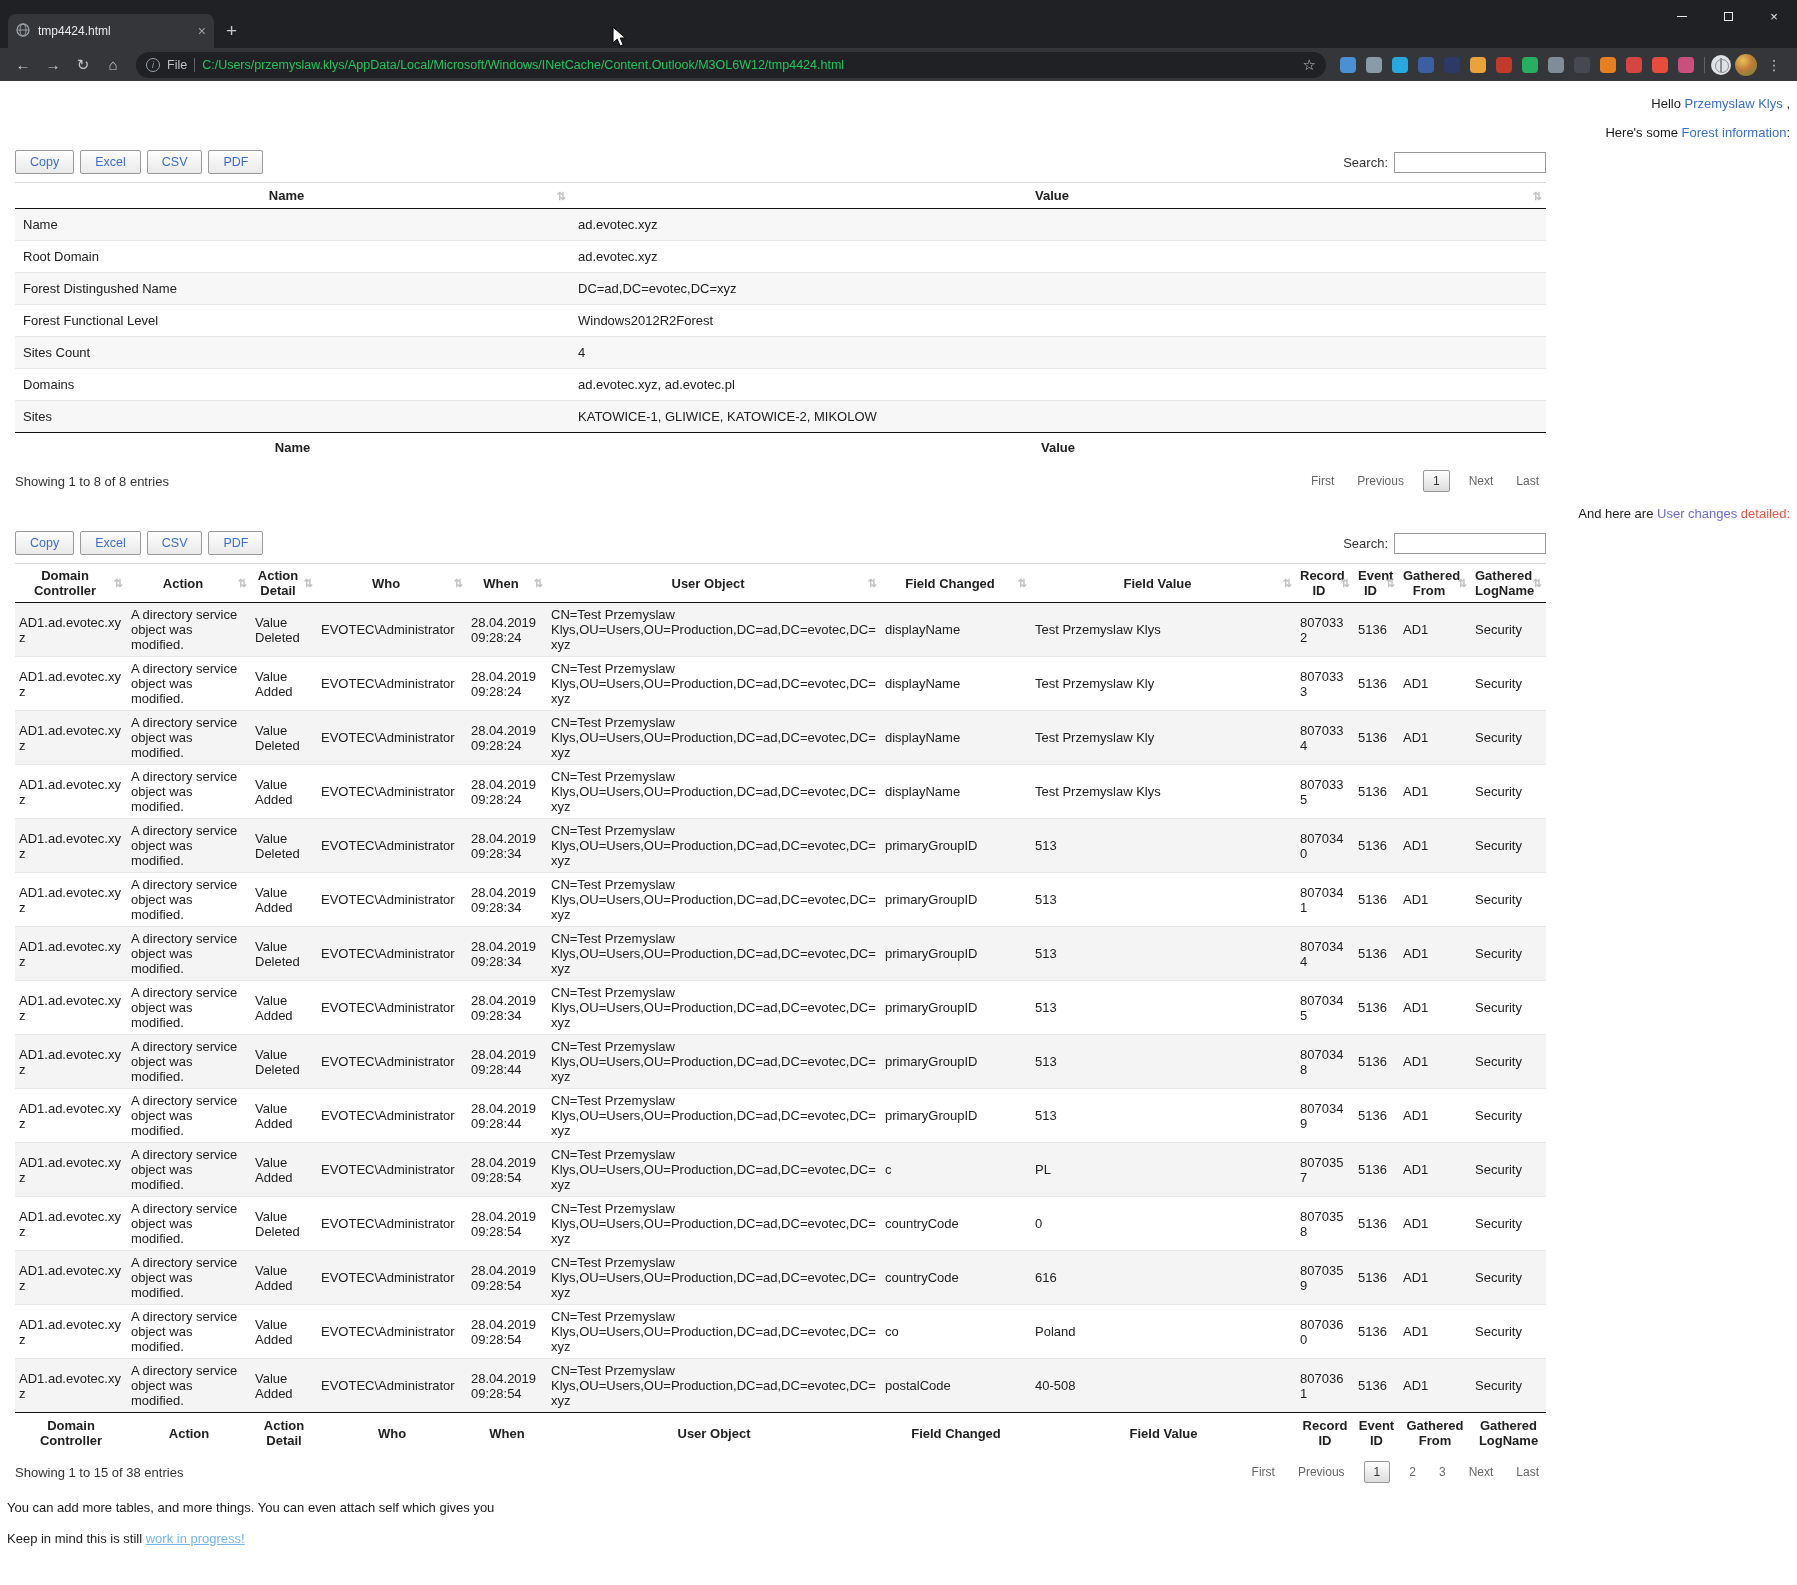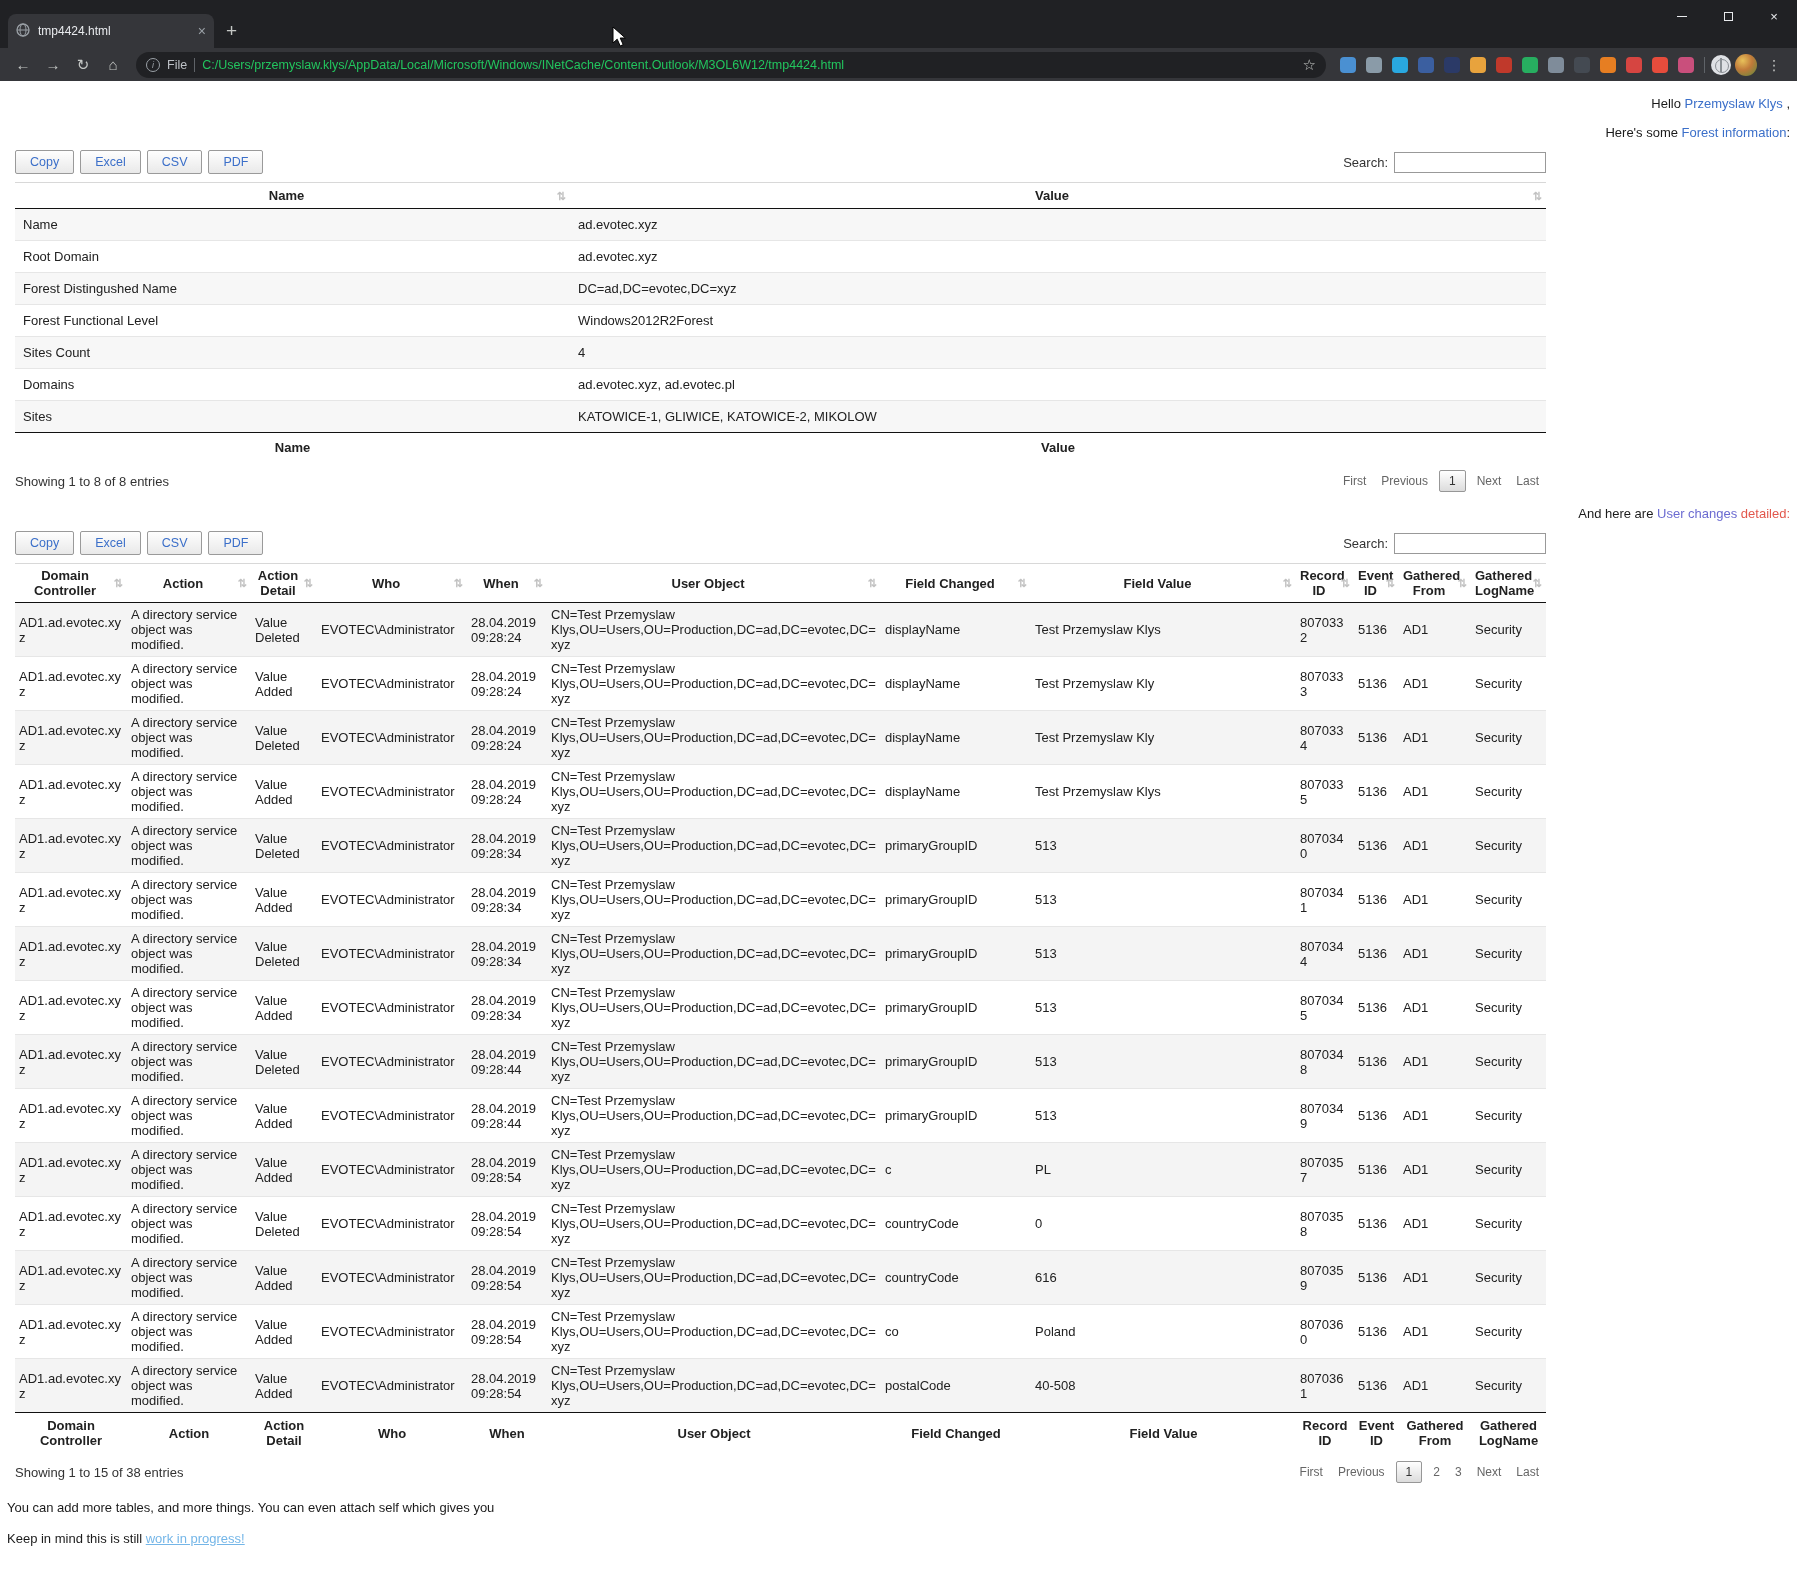--- a/index.html
+++ b/index.html
@@ -68,21 +68,21 @@
   .t1 tbody td { padding:8px; }
   .t2 tbody td { padding:4px; line-height:15px; }
   .t1 tbody tr:nth-child(odd) { background:#f7f7f7; }
   .t2 tbody tr:nth-child(odd) { background:#f4f4f4; }
   tfoot th { border-top:1px solid #111; font-weight:bold; text-align:center; vertical-align:middle; }
   .t1 tfoot th { padding:7px 8px; }
   .t2 tfoot th { padding:5px 4px; line-height:15px; }
 
   .dt-bottom { display:flex; justify-content:space-between; align-items:center; margin:8px 0 2px; }
   .dt-info { font-size:13px; color:#333; }
-  .dt-paginate { display:flex; align-items:center; gap:1px; font-size:12px; color:#666; }
+  .dt-paginate { display:flex; align-items:center; gap:9px; font-size:12px; color:#666; }
   .page-btn { padding:3px 7px; }
   .page-btn.current { border:1px solid #979797; background:linear-gradient(#ffffff,#dcdcdc);
                       border-radius:2px; color:#333; padding:3px 9px; margin:0 3px; }
 
   .outro { margin-top:16px; line-height:17px; }
   .outro .wip-line { margin-top:14px; }
 </style>
 </head>
 <body>
 

